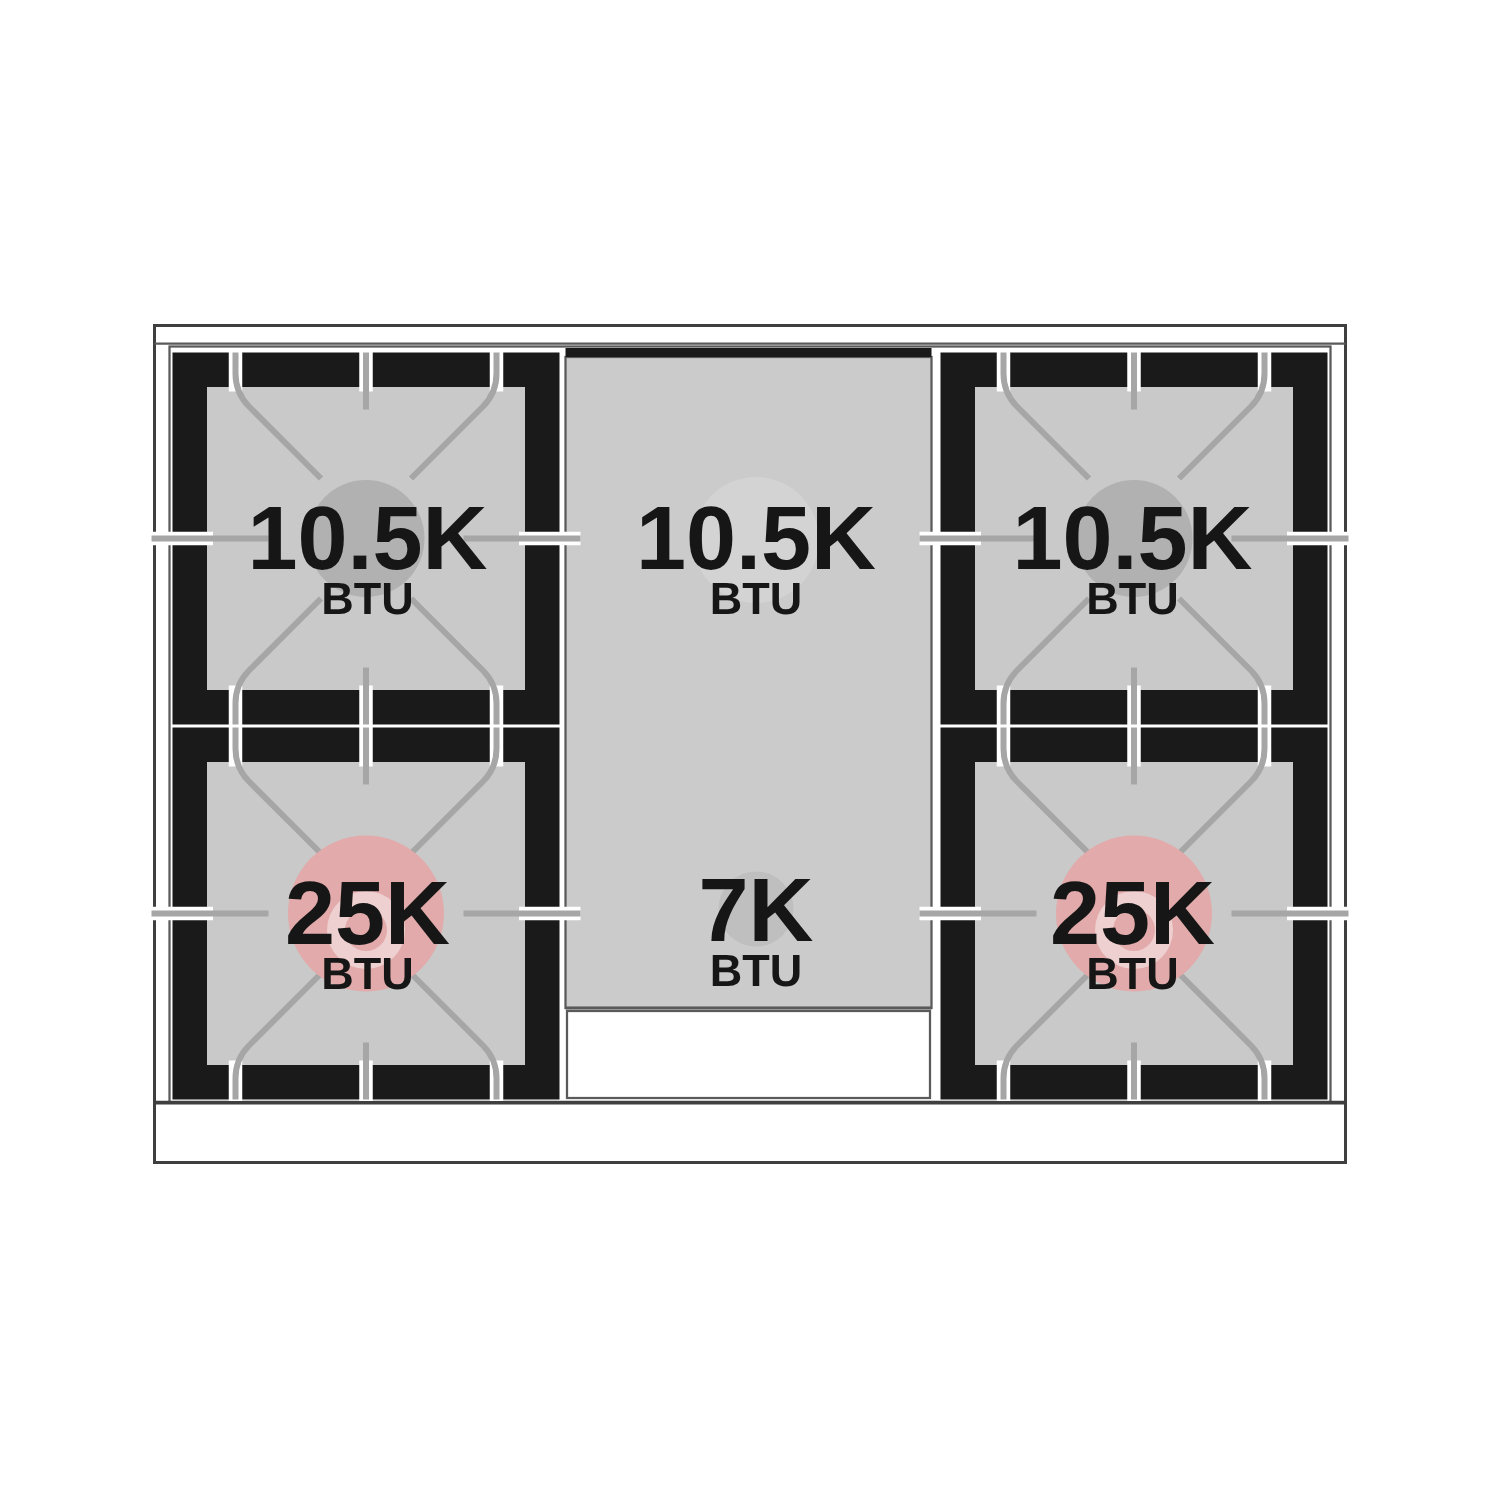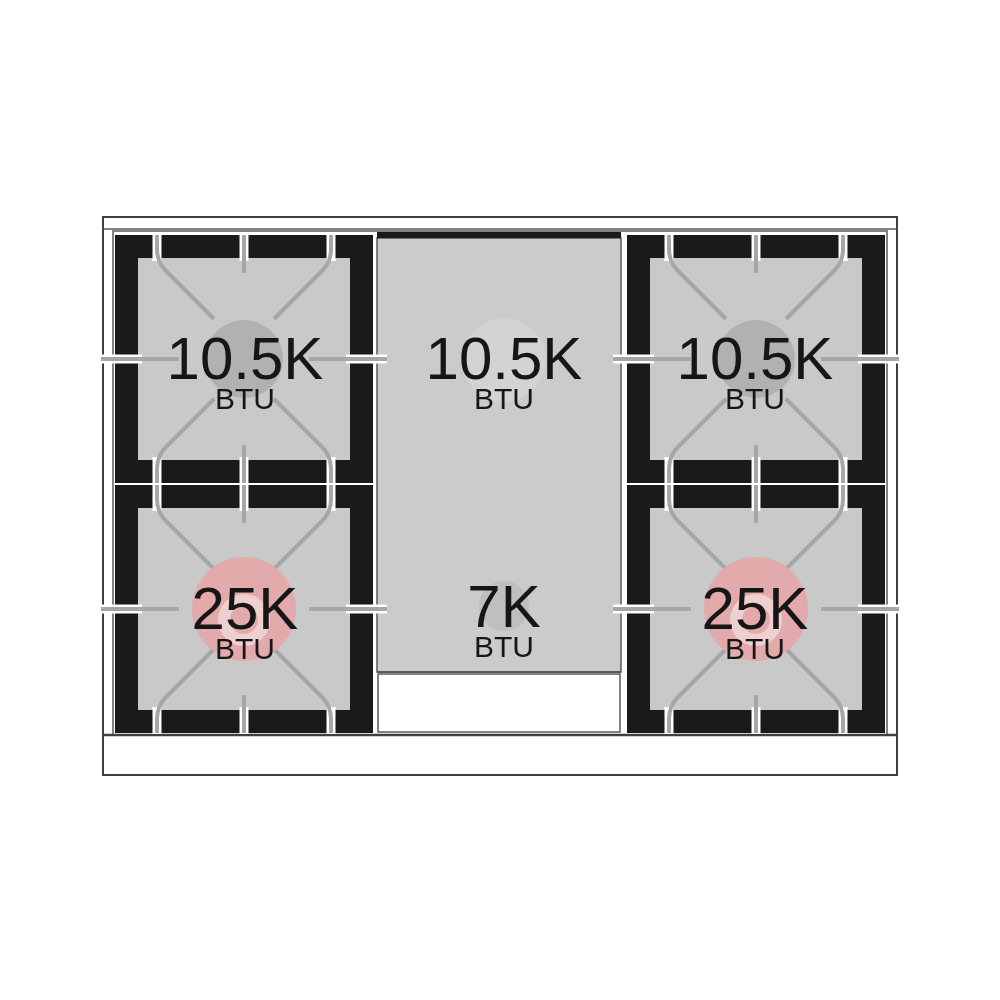--- a/index.html
+++ b/index.html
@@ -8,20 +8,21 @@
     background: #ffffff;
     width: 1000px;
     height: 1000px;
     font-family: "Liberation Sans", sans-serif;
   }
   #stage {
     position: relative;
     width: 1000px;
     height: 904px;
     background: #ffffff;
+    font-weight: bold;
   }
   svg { display: block; }
 
   .outline       { fill: #ffffff; stroke: var(--outline); stroke-width: 2; }
   .thin-line     { stroke: var(--line); stroke-width: 1.5; fill: none; }
   .mid-line      { stroke: var(--outline); stroke-width: 2.5; fill: none; }
   .inner-rect    { fill: none; stroke: var(--line); stroke-width: 1.5; }
 
   .frame         { fill: var(--frame-black); }
   .inner         { fill: var(--surface-gray); }

